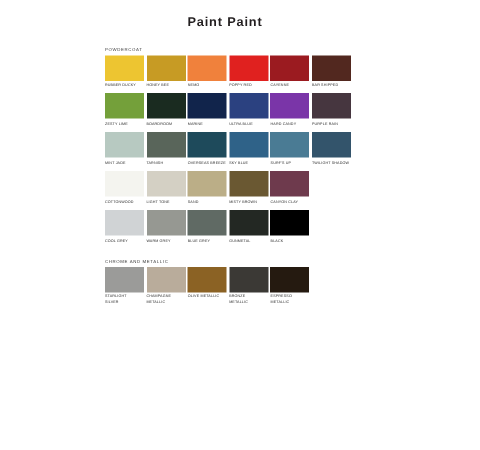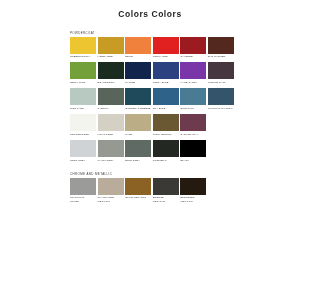--- a/index.html
+++ b/index.html
@@ -82,21 +82,21 @@
   }
 
   .section-gap {
     height: 7px;
   }
 </style>
 </head>
 <body>
 
 <div class="sheet">
-  <h1 class="page-title">Colors Colors</h1>
+  <h1 class="page-title">Paint Paint</h1>
   <div class="content">
       <div class="section-header">POWDERCOAT</div>
       <div class="swatch-row">
         <div class="swatch-cell">
           <span class="swatch-chip" style="background: rgb(237, 197, 49);"></span>
           <span class="swatch-label">RUBBER DUCKY</span>
         </div>
         <div class="swatch-cell">
           <span class="swatch-chip" style="background: rgb(199, 155, 36);"></span>
           <span class="swatch-label">HONEY BEE</span>

